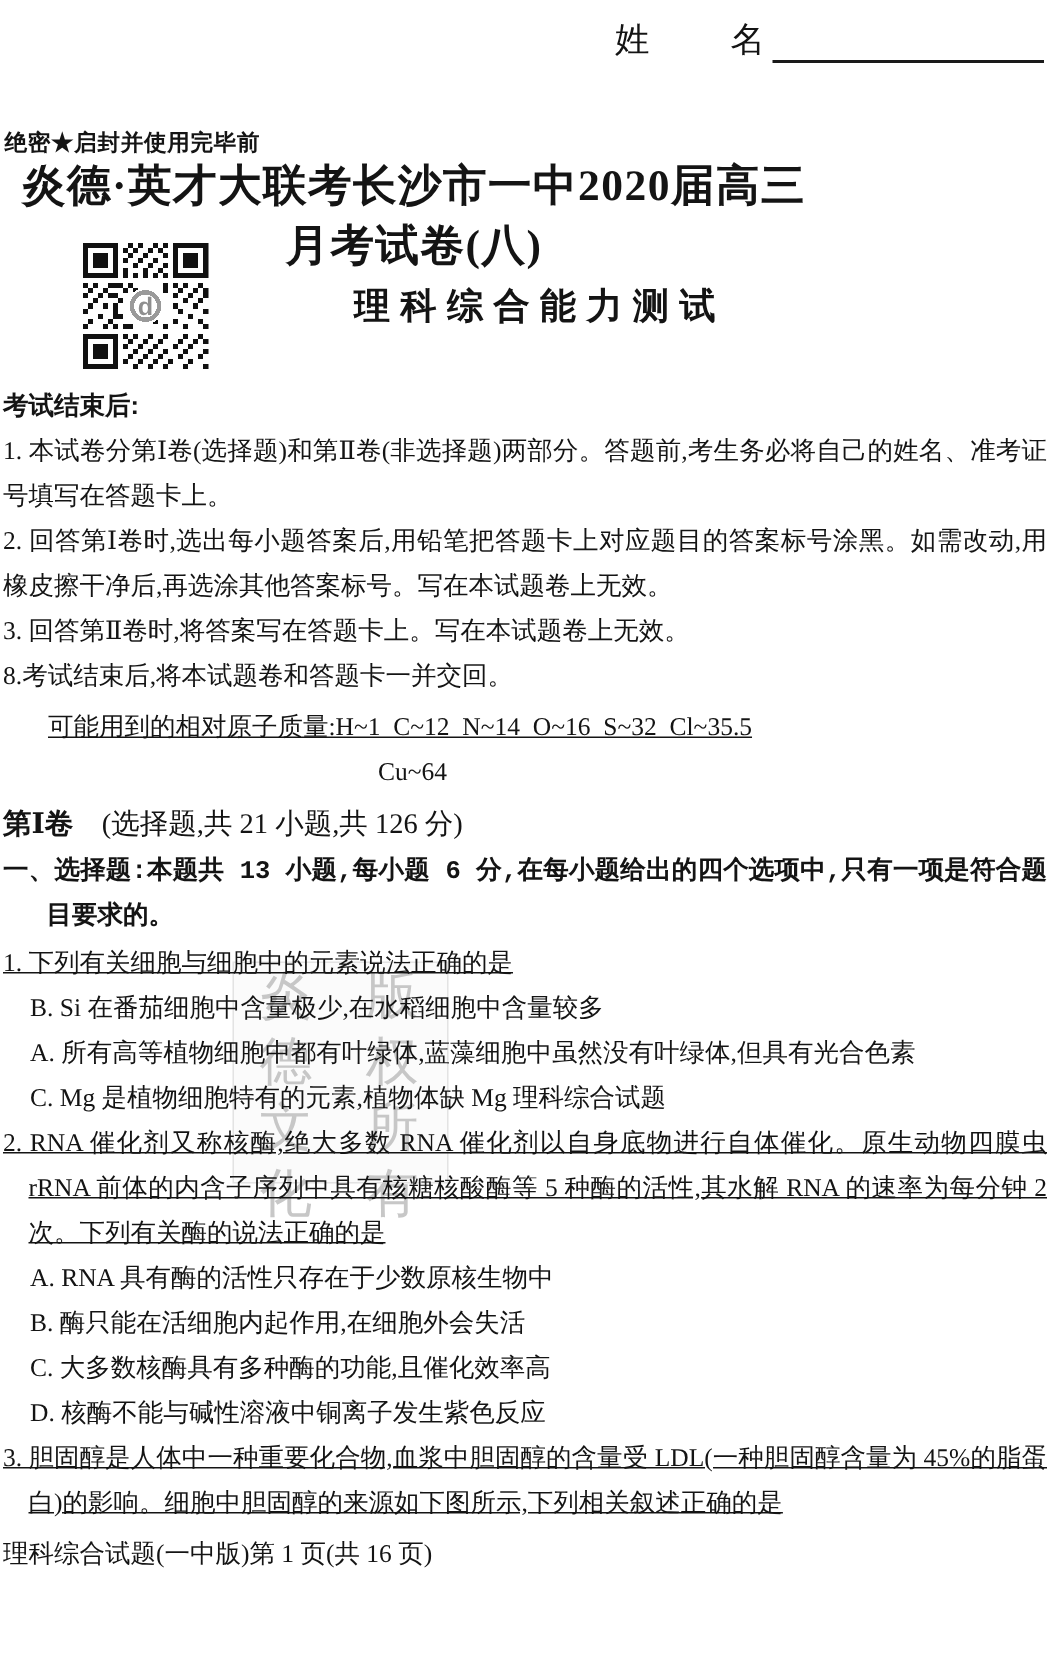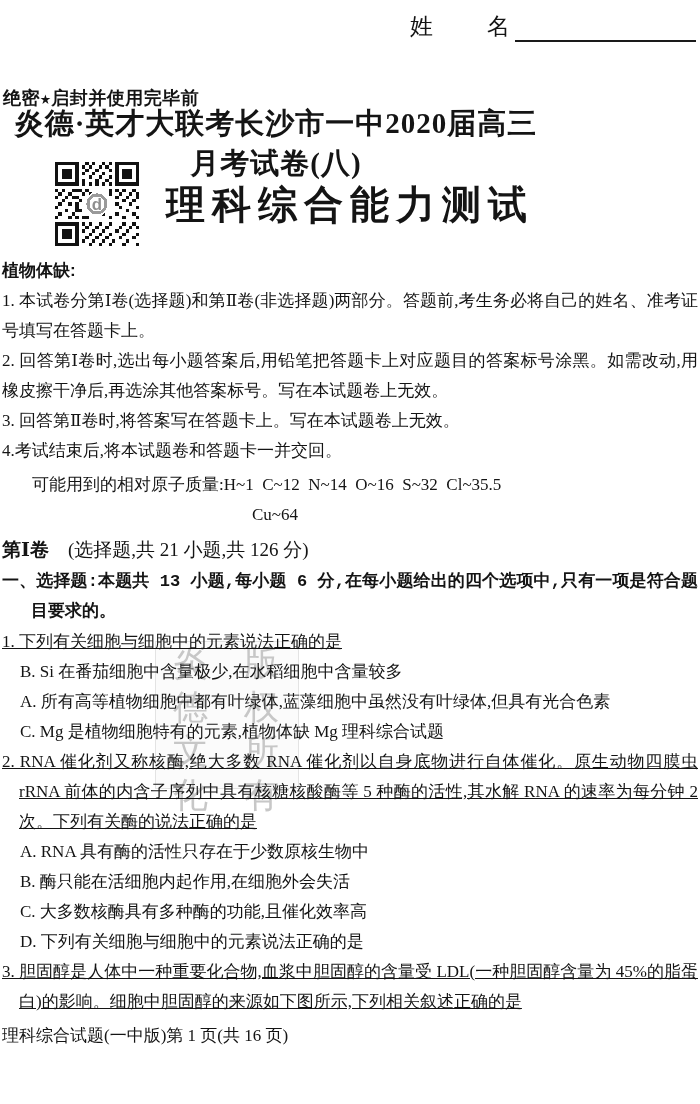--- a/index.html
+++ b/index.html
@@ -13,49 +13,49 @@
 
   
   .name-block{position:absolute;top:4px;left:410px;width:286px;font-size:23px;}
   .info-row{display:flex;align-items:flex-end;height:38px;}
   .info-label{white-space:nowrap;}
   .info-label.spread{display:inline-flex;justify-content:space-between;width:100px;}
   .fill-line{flex:1;border-bottom:2px solid #1a1a1a;height:30px;margin-left:5px;}
 
   
   .secrecy{position:absolute;top:86px;left:3px;
-    font-family:Liberation Mono, monospace;
-    font-weight:bold;font-size:18px;letter-spacing:.5px;}
+    font-family:Liberation Serif, serif;
+    font-weight:bold;font-size:15px;letter-spacing:.5px;}
 
   
   .main-title{position:absolute;top:104px;left:0;width:552px;margin:0;
     text-align:center;font-size:29px;font-weight:bold;letter-spacing:1px;}
 
   
   .qr-box{position:absolute;top:162px;left:55px;width:84px;height:84px;}
   .qr-box svg{width:100%;height:100%;display:block;}
-  .subject-title{position:absolute;top:178px;left:150px;width:400px;margin:0;
+  .subject-title{position:absolute;top:178px;left:150px;width:400px;margin:10px;
     text-align:center;font-family:"Liberation Sans","DejaVu Sans",sans-serif;
-    font-weight:bold;font-size:39px;letter-spacing:7px;}
+    font-weight:bold;font-size:24px;letter-spacing:7px;}
 
   
   .watermark{position:absolute;top:641px;left:155px;width:142px;height:146px;
     border:1px solid #e3e3e3;background:rgba(247,247,247,0.45);
     display:flex;flex-direction:row;justify-content:space-around;
     text-align:center;color:#c7c7c7;font-size:35px;line-height:44px;
     letter-spacing:2px;}
 
   
   .content{position:absolute;top:256px;left:2px;width:696px;
     font-size:17px;line-height:30px;}
   .content p{margin:0;text-align:justify;}
   .notice-heading{font-family:"Liberation Sans","DejaVu Sans",sans-serif;
     font-weight:bold;font-size:17px;}
   .notice-item{font-weight:500;}
-  .atomic{padding-left:30px;white-space:pre-wrap;margin-top:4px !important;}
+  .atomic{padding-left:30px;white-space:pre-wrap;margin-top:4px !important;text-decoration:underline;}
   .atomic-2{padding-left:250px;}
   .section-heading{text-align:right;font-size:19px;line-height:34px;
     margin-top:3px !important;}
   .section-heading .vol{font-weight:bold;}
   .instruction{font-family:Liberation Mono, monospace;
     font-weight:bold;padding-left:29px;text-indent:-29px;}
   .question-stem{padding-left:17px;text-indent:-17px;text-decoration:underline;}
   .option{padding-left:18px;}
   .footer{text-align:left;margin-top:4px !important;}
 </style>
@@ -101,45 +101,45 @@
   </div>
 
   <h2 class="subject-title">理科综合能力测试</h2>
 
   <div class="watermark">
     <span>炎德文化</span>
     <span>版权所有</span>
   </div>
 
   <div class="content">
-    <p class="notice-heading">植物体缺:</p>
+    <p class="notice-heading">考试结束后:</p>
     <p class="notice-item">1. 本试卷分第Ⅰ卷(选择题)和第Ⅱ卷(非选择题)两部分。答题前,考生务必将自己的姓名、准考证号填写在答题卡上。</p>
     <p class="notice-item">2. 回答第Ⅰ卷时,选出每小题答案后,用铅笔把答题卡上对应题目的答案标号涂黑。如需改动,用橡皮擦干净后,再选涂其他答案标号。写在本试题卷上无效。</p>
     <p class="notice-item">3. 回答第Ⅱ卷时,将答案写在答题卡上。写在本试题卷上无效。</p>
-    <p class="notice-item">4.考试结束后,将本试题卷和答题卡一并交回。</p>
+    <p class="notice-item">8.考试结束后,将本试题卷和答题卡一并交回。</p>
     <p class="atomic">可能用到的相对原子质量:H~1  C~12  N~14  O~16  S~32  Cl~35.5</p>
     <p class="atomic-2">Cu~64</p>
 
     <p class="section-heading">
       <span class="vol">第Ⅰ卷</span>
       <span>&nbsp;&nbsp;</span>
       <span>(选择题,共 21 小题,共 126 分)</span>
     </p>
 
     <p class="instruction">一、选择题:本题共 13 小题,每小题 6 分,在每小题给出的四个选项中,只有一项是符合题目要求的。</p>
 
     <p class="question-stem">1. 下列有关细胞与细胞中的元素说法正确的是</p>
     <p class="option">B. Si 在番茄细胞中含量极少,在水稻细胞中含量较多</p>
     <p class="option">A. 所有高等植物细胞中都有叶绿体,蓝藻细胞中虽然没有叶绿体,但具有光合色素</p>
     <p class="option">C. Mg 是植物细胞特有的元素,植物体缺 Mg 理科综合试题</p>
 
     <p class="question-stem">2. RNA 催化剂又称核酶,绝大多数 RNA 催化剂以自身底物进行自体催化。原生动物四膜虫 rRNA 前体的内含子序列中具有核糖核酸酶等 5 种酶的活性,其水解 RNA 的速率为每分钟 2 次。下列有关酶的说法正确的是</p>
     <p class="option">A. RNA 具有酶的活性只存在于少数原核生物中</p>
     <p class="option">B. 酶只能在活细胞内起作用,在细胞外会失活</p>
     <p class="option">C. 大多数核酶具有多种酶的功能,且催化效率高</p>
-    <p class="option">D. 下列有关细胞与细胞中的元素说法正确的是</p>
+    <p class="option">D. 核酶不能与碱性溶液中铜离子发生紫色反应</p>
 
     <p class="question-stem">3. 胆固醇是人体中一种重要化合物,血浆中胆固醇的含量受 LDL(一种胆固醇含量为 45%的脂蛋白)的影响。细胞中胆固醇的来源如下图所示,下列相关叙述正确的是</p>
 
     <p class="footer">理科综合试题(一中版)第 1 页(共 16 页)</p>
   </div>
 
 </div>
 
 </body></html>

